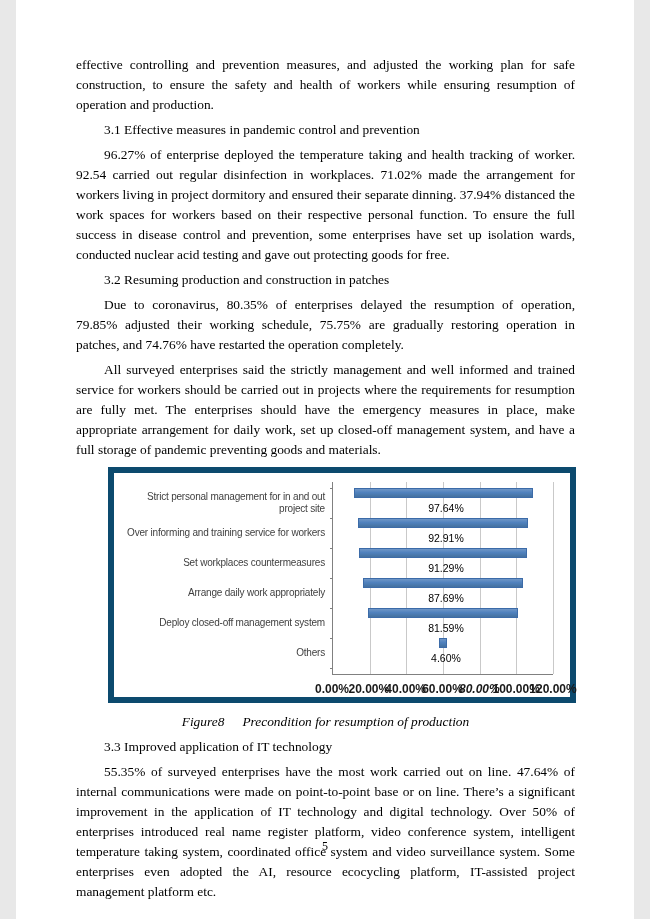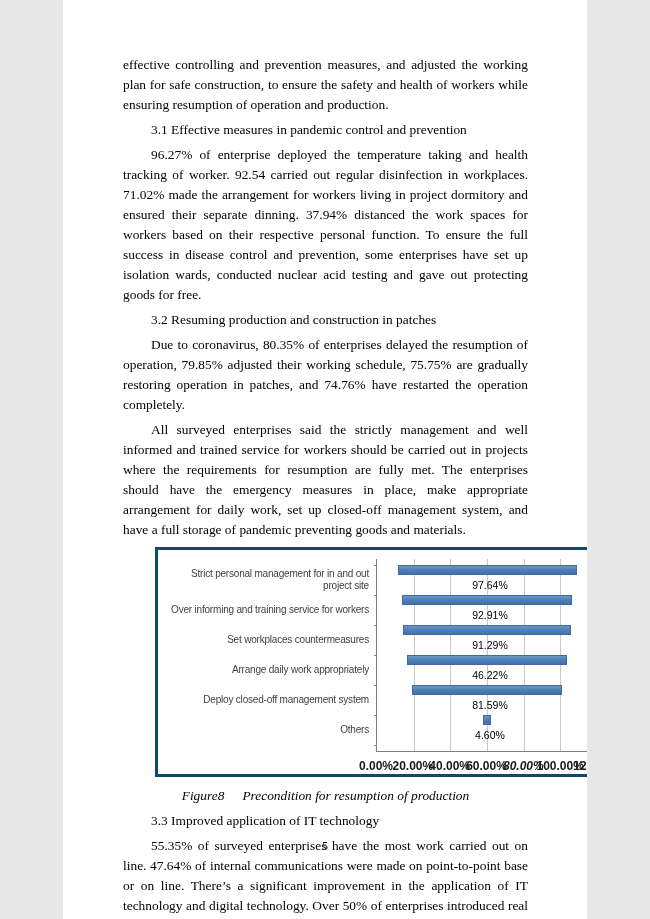--- a/index.html
+++ b/index.html
@@ -1,18 +1,18 @@
 <!DOCTYPE html>
 <html><head>
 <meta charset="utf-8">
 <style>
   html,body { margin:0; padding:0; background:#e8e8e8; }
   .page {
     position: relative;
-    width: 524px; height: 919px;
+    width: 618px; height: 919px;
     margin: 0 auto;
     background: #ffffff;
     box-sizing: border-box;
     padding: 55px 59px 0 60px;
     font-family: "Liberation Serif", serif;
     font-size: 13.4px;
     line-height: 20px;
     color: #000;
     overflow: hidden;
   }
@@ -25,21 +25,21 @@
   .heading {
     margin: 5px 0 0 0;
     text-indent: 28px;
   }
 
   
   .chart {
     margin: 7px 0 0 32px;
     width: 468px;
     box-sizing: border-box;
-    border: 3px solid #0c4a6e;
+    border: 6px solid #0c4a6e;
     background: #ffffff;
     padding: 9px 0 5px 6px;
     font-family: "Liberation Sans", sans-serif;
   }
   .chart-inner { display: flex; }
   .chart-labels {
     width: 212px;
     display: flex; flex-direction: column;
     padding-top: 6px;
   }
@@ -154,21 +154,21 @@
             <div class="c-row">
               <div class="c-bar" style="width: 77.425%;"></div>
               <span class="c-val">92.91%</span>
             </div>
             <div class="c-row">
               <div class="c-bar" style="width: 76.075%;"></div>
               <span class="c-val">91.29%</span>
             </div>
             <div class="c-row">
               <div class="c-bar" style="width: 73.075%;"></div>
-              <span class="c-val">46.22%</span>
+              <span class="c-val">87.69%</span>
             </div>
             <div class="c-row">
               <div class="c-bar" style="width: 67.9917%;"></div>
               <span class="c-val">81.59%</span>
             </div>
             <div class="c-row">
               <div class="c-bar" style="width: 3.83333%;"></div>
               <span class="c-val">4.60%</span>
             </div>
             <div class="c-axtick" style="top: 6px;"></div>

